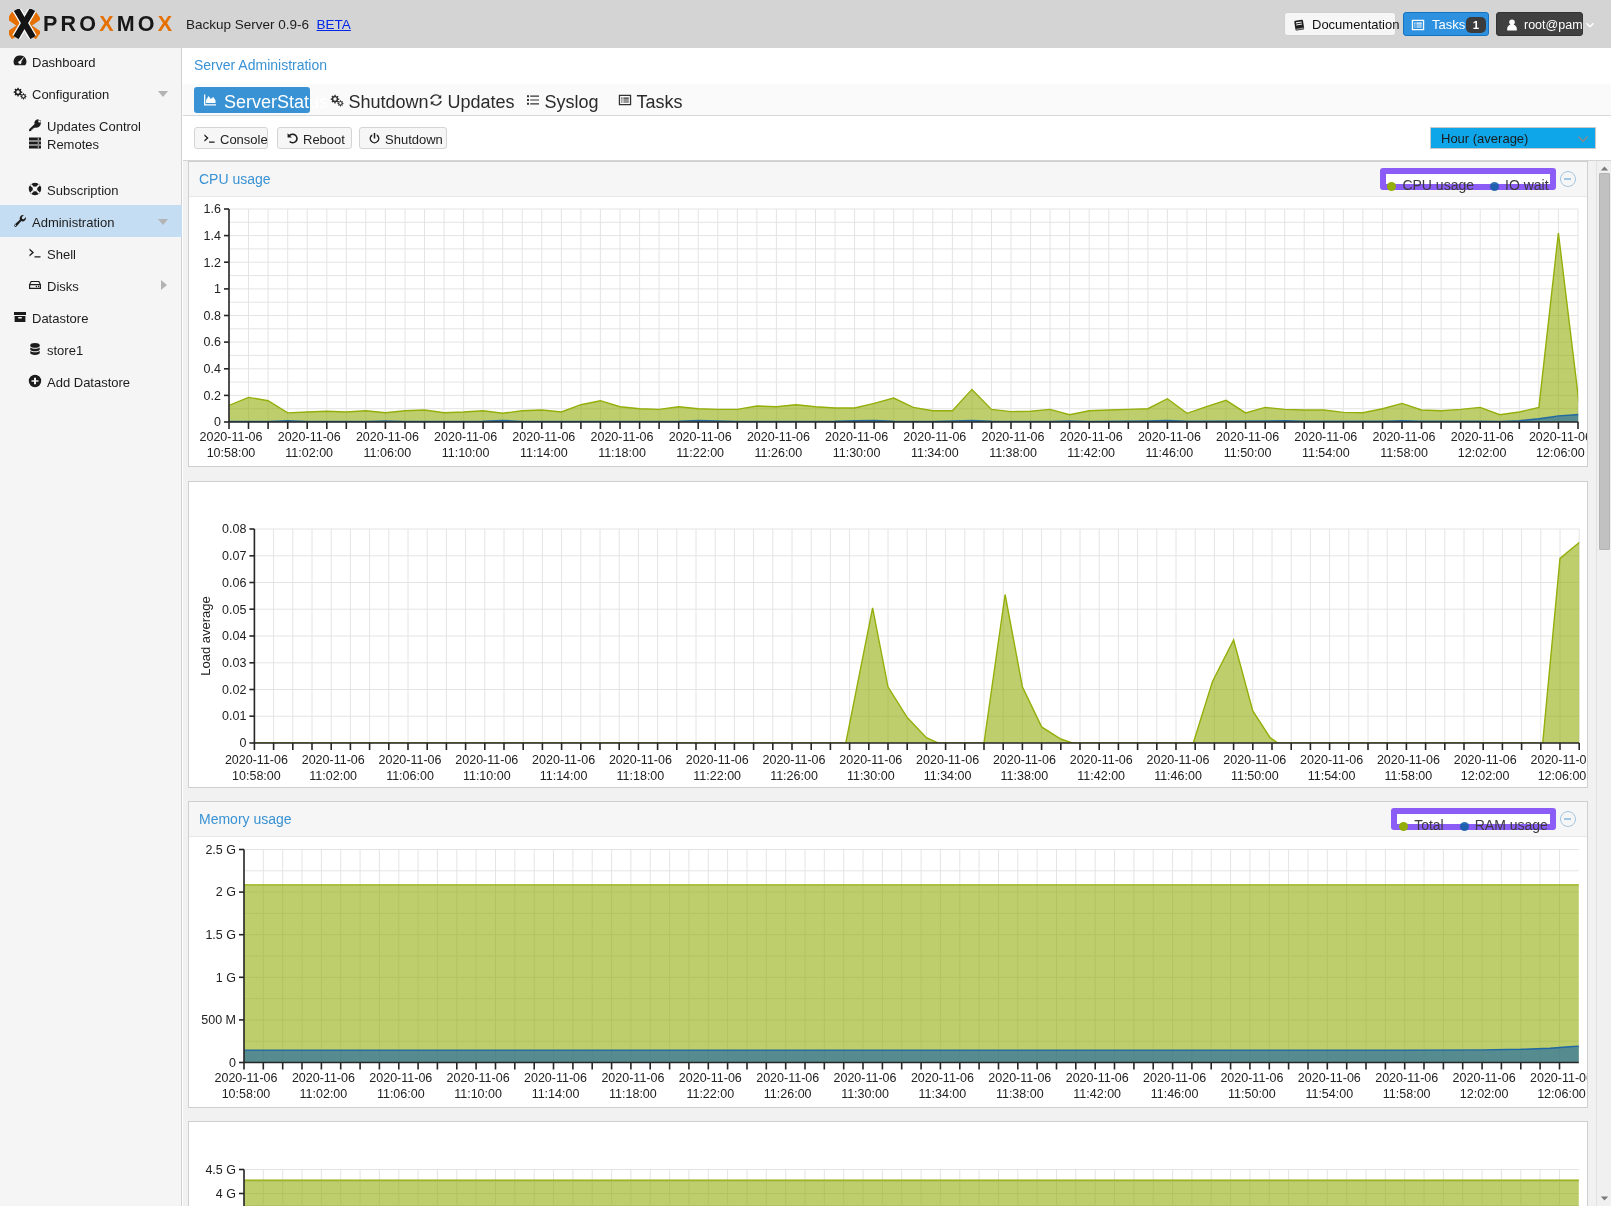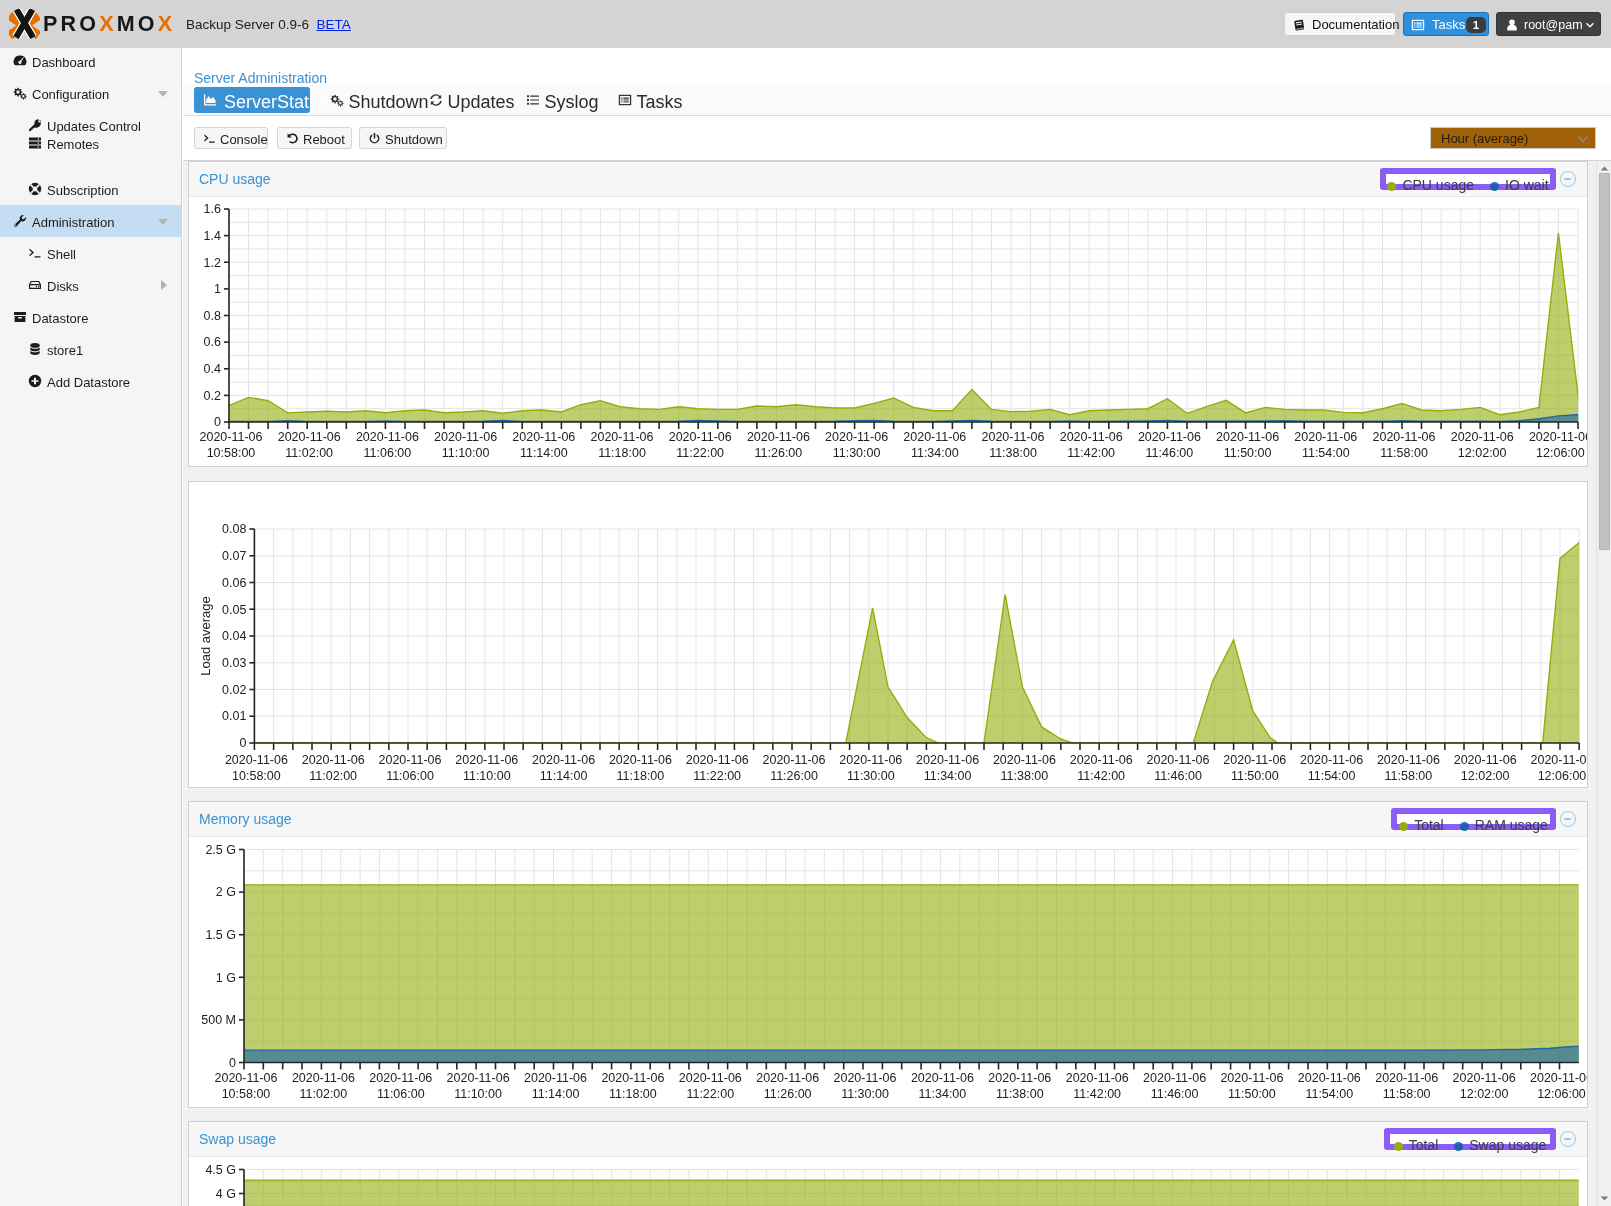--- a/index.html
+++ b/index.html
@@ -53,21 +53,21 @@
 <div class="abs" style="left:1403px;top:12px;width:86px;height:24px;background:#2d91e0;border:1px solid #1572bf;border-radius:3px">
       <svg class="abs" style="left:7px;top:4.5px" width="14" height="14" viewBox="0 0 14 14">
         <g fill="#fff">
           <path fill-rule="evenodd" d="M0.8 1.8h12.4v10.4H0.8zm1.3 1.3v7.8h9.8V3.1z"></path>
           <path d="M3.2 4.6h1.3v1.1H3.2zm2.2 0h5.4v1.1H5.4zM3.2 6.5h1.3v1.1H3.2zm2.2 0h5.4v1.1H5.4zM3.2 8.4h1.3v1.1H3.2zm2.2 0h5.4v1.1H5.4z"></path>
         </g>
       </svg>
       <div class="abs" style="left:28px;top:4px;font-size:13px;color:#fff">Tasks</div>
       <div class="abs" style="left:62px;top:4px;width:20px;height:15.5px;background:#3c3c3c;border-radius:5px;color:#fff;font-size:11.5px;font-weight:bold;text-align:center;line-height:16px">1</div>
     </div>
-<div class="abs" style="left:1496px;top:12px;width:105px;height:24px;background:#404040;border:1px solid #333;border-radius:3px">
+<div class="abs" style="left:1496px;top:12px;width:87px;height:24px;background:#404040;border:1px solid #333;border-radius:3px">
       <svg class="abs" style="left:8px;top:4.5px" width="14" height="14" viewBox="0 0 14 14">
         <g fill="#fff">
           <path d="M7 1.5a2.8 2.8 0 0 1 2.8 2.8c0 1-.5 1.9-1.2 2.4 1.9.6 3.2 2.1 3.2 3.9v1.9H2.2v-1.9c0-1.8 1.3-3.3 3.2-3.9a2.9 2.9 0 0 1-1.2-2.4A2.8 2.8 0 0 1 7 1.5z"></path>
         </g>
       </svg>
       <div class="abs" style="left:27px;top:4.5px;font-size:12.5px;color:#fff">root@pam</div>
       <svg class="abs" style="left:88px;top:9px" width="10" height="7" viewBox="0 0 11 8">
         <path d="M1.5 1.5 5.5 5.5 9.5 1.5" stroke="#fff" stroke-width="1.6" fill="none"></path>
       </svg>
     </div>
@@ -176,21 +176,21 @@
 <div class="nav" style="top:317px">
       <svg class="abs" style="left:28px;top:9px" width="14" height="14" viewBox="0 0 14 14">
         <g fill="#1c1c1c">
           <path d="M7 .8A6.2 6.2 0 1 0 7 13.2 6.2 6.2 0 0 0 7 .8zm3.5 7H8v2.5H6V7.8H3.5v-1.6H6V3.7h2v2.5h2.5z"></path>
         </g>
       </svg>
       <div class="lbl" style="left:47px">Add Datastore</div>
     </div>
 </div>
 <div id="main">
-<div class="abs" style="left:11px;top:22px;font-size:14px;color:#3992d4">Server Administration</div>
+<div class="abs" style="left:11px;top:9px;font-size:14px;color:#3992d4">Server Administration</div>
 <div class="abs" style="left:0;top:36px;width:1428px;height:32px;background:#fafafa;border-bottom:1px solid #d8d8d8"></div>
 <div class="tab" style="left:11px;width:116px;background:#3892d4;color:#fff">
       <svg class="abs" style="left:9px;top:6px" width="14" height="14" viewBox="0 0 14 14">
         <g fill="#fff">
           <path d="M1 1.5h1.3v9.7H13v1.3H1zM3 10V7.2L5.6 3l2.2 3.1 2.4-2 2.3 3.1V10z"></path>
         </g>
       </svg>
       <div class="abs" style="left:30px;top:5px">ServerStatus</div>
     </div>
 <div class="tab" style="left:141px;width:74px;color:#2b2b2b">
@@ -247,21 +247,21 @@
     </div>
 <div class="tbtn" style="left:176px;top:10px;width:88px">
       <svg class="abs" style="left:8px;top:4px" width="13" height="13" viewBox="0 0 14 14">
         <g fill="#1c1c1c">
           <path d="M6.2 1h1.6v6H6.2z"></path>
           <path d="M9.4 2.3a5.3 5.3 0 1 1-4.8 0v1.9a3.7 3.7 0 1 0 4.8 0z"></path>
         </g>
       </svg>
       <div class="abs" style="left:25px;top:3.5px">Shutdown</div>
     </div>
-<div class="abs" style="left:1247px;top:10px;width:166px;height:22px;background:#a16207;border:1px solid #c9c9c9">
+<div class="abs" style="left:1247px;top:10px;width:166px;height:22px;background:#0ea5e9;border:1px solid #c9c9c9">
       <div class="abs" style="left:10px;top:3px;font-size:13px;color:#1c1c1c">Hour (average)</div>
       <svg class="abs" style="left:146px;top:7px" width="12" height="9" viewBox="0 0 12 9">
         <path d="M1.5 1.5 6 6.5 10.5 1.5" stroke="#8b8b8b" stroke-width="1.5" fill="none"></path>
       </svg>
     </div>
 </div>
 <div id="scrollwrap">
 <div class="panel" style="top:0px;width:1400px;height:306px">
       <div class="phead">
         <div class="ptitle">CPU usage</div>
@@ -951,25 +951,20 @@
             <text x="1217.7" y="259.5" text-anchor="middle">11:58:00</text>
             <text x="1295.1" y="243.5" text-anchor="middle">2020-11-06</text>
             <text x="1295.1" y="259.5" text-anchor="middle">12:02:00</text>
             <text x="1372.5" y="243.5" text-anchor="middle">2020-11-06</text>
             <text x="1372.5" y="259.5" text-anchor="middle">12:06:00</text>
           </g>
         </svg>
       </div>
     </div>
 <div class="panel" style="top:960px;width:1400px;height:400px">
-      <div class="phead">
-        <div class="ptitle">Swap usage</div>
-        <div class="legend" style="right:31px;width:172px;text-align:center"><span class="item" style="margin-right:16px"><span class="dot" style="background:#94ae0a"></span>Total</span><span class="item" style="margin-right:0px"><span class="dot" style="background:rgba(17,95,166,0.88)"></span>Swap usage</span></div>
-        <div class="ctool" style="right:11px"></div>
-      </div>
       <div class="abs" style="left:0;top:36px;right:0;bottom:0;overflow:hidden">
         <svg width="1398" height="270" style="position:absolute;left:0;top:0">
           <g stroke="#e4e4e4" stroke-width="1">
             <line x1="55.0" y1="11.5" x2="55.0" y2="227.5"></line>
             <line x1="74.3" y1="11.5" x2="74.3" y2="227.5"></line>
             <line x1="93.7" y1="11.5" x2="93.7" y2="227.5"></line>
             <line x1="113.0" y1="11.5" x2="113.0" y2="227.5"></line>
             <line x1="132.4" y1="11.5" x2="132.4" y2="227.5"></line>
             <line x1="151.7" y1="11.5" x2="151.7" y2="227.5"></line>
             <line x1="171.1" y1="11.5" x2="171.1" y2="227.5"></line>

